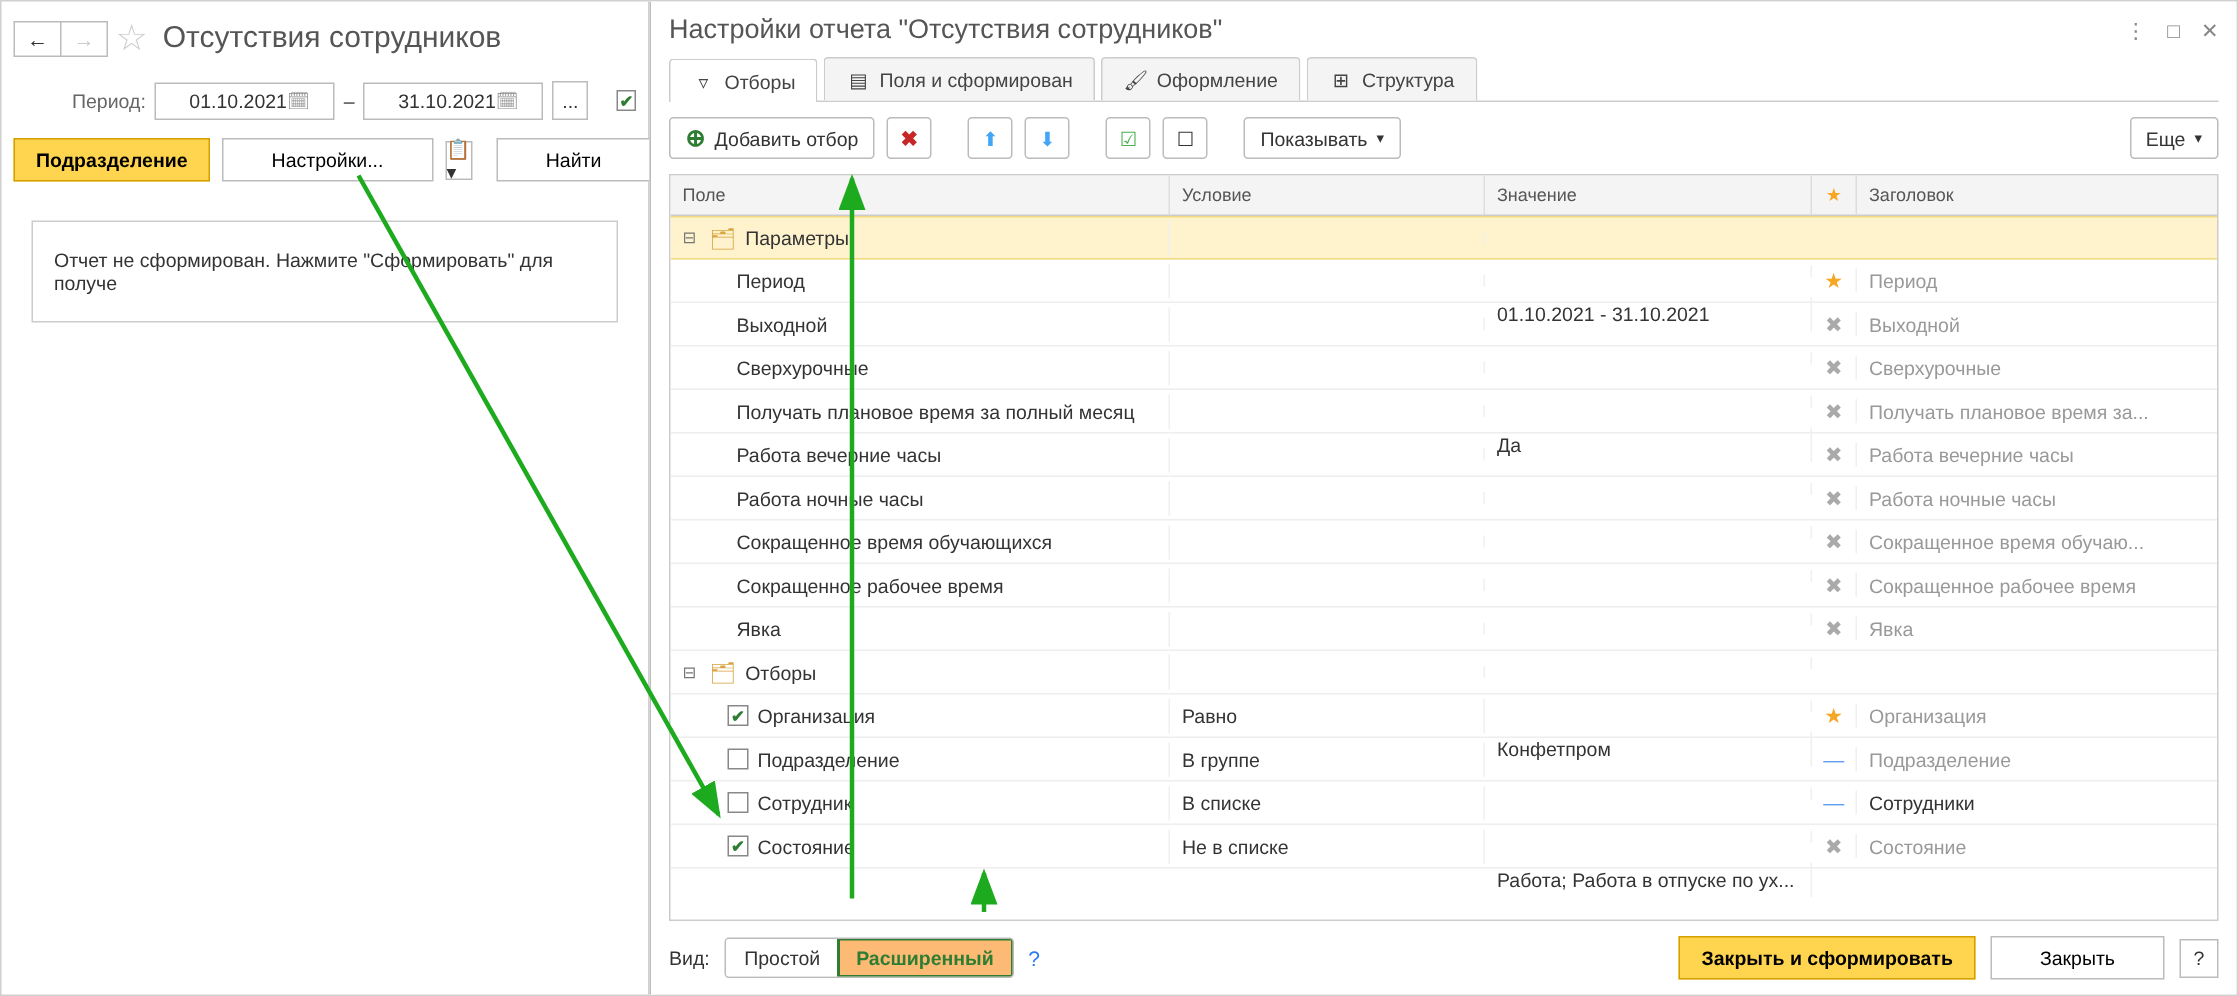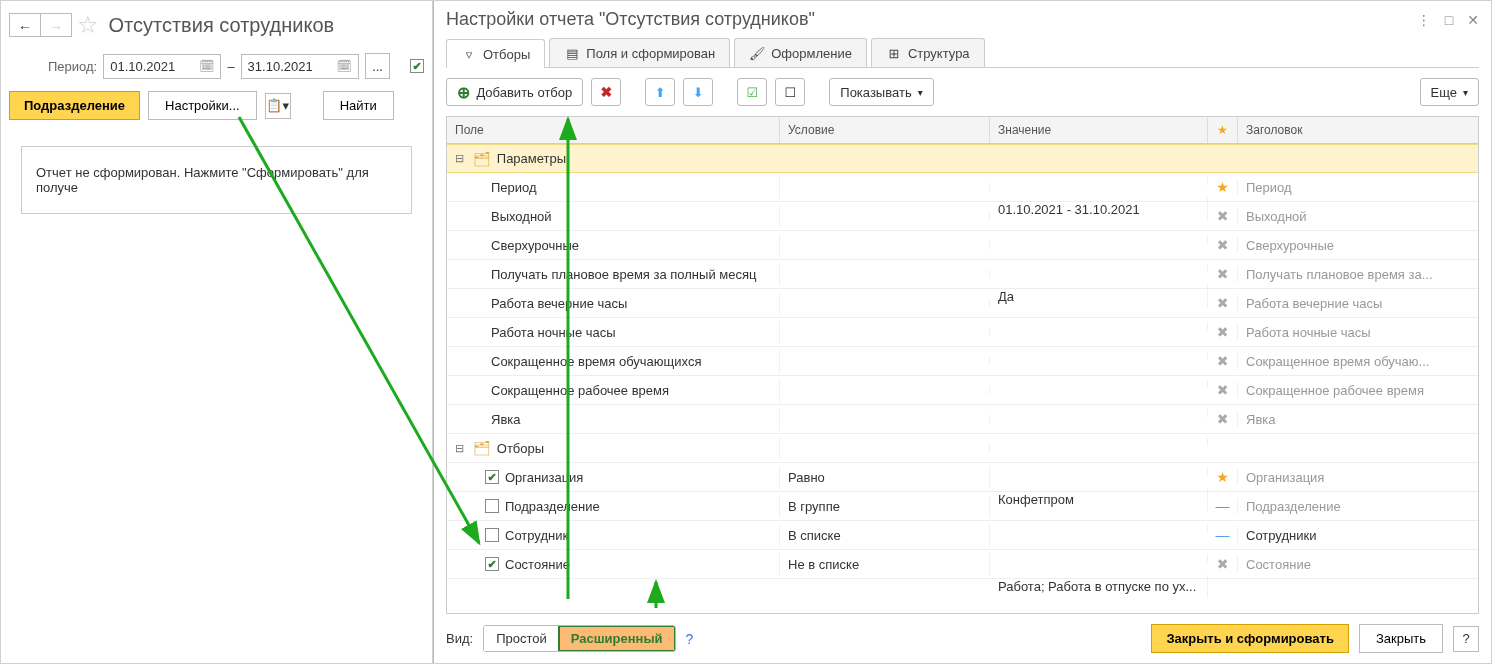--- a/index.html
+++ b/index.html
@@ -7,25 +7,25 @@
   .app { position: relative; width: 1492px; height: 664px; border: 1px solid #d0d0d0; overflow: hidden; }
 
   
   .bg-pane { position: absolute; left: 0; top: 0; width: 432px; height: 664px; border-right: 1px solid #d0d0d0; }
   .bg-header { display: flex; align-items: center; padding: 10px 8px 8px 8px; }
   .nav-btn { width: 32px; height: 24px; border: 1px solid #bbb; background: #fff; display:inline-flex; align-items:center; justify-content:center; cursor: pointer; font-size: 14px; margin-right: -1px;}
   .star-icon { font-size: 24px; color: #ccc; margin: 0 6px; }
   .bg-title { font-size: 20px; color: #555; margin-left: 4px; }
   .bg-period-row { display:flex; align-items:center; padding: 6px 8px; gap: 6px; margin-left: 39px; }
   .label-gray { color: #666; font-size: 13px; }
-  .date-input { border: 1px solid #bbb; background: #fff; padding: 4px 6px; width: 120px; display:flex; align-items:center; justify-content:space-between; font-size: 13px; }
+  .date-input { border: 1px solid #bbb; background: #fff; padding: 4px 22px; width: 120px; display:flex; align-items:center; justify-content:space-between; font-size: 13px; }
   .small-btn { width: 26px; height: 26px; border: 1px solid #bbb; background: #fff; display:inline-flex; align-items:center; justify-content:center; cursor:pointer; }
   .btn-row { display:flex; align-items:center; padding: 6px 8px; gap: 8px; }
   .yellow-btn { background: #ffd54f; border: 1px solid #d4a000; padding: 6px 14px; font-weight: bold; font-size: 13px; cursor:pointer; }
-  .gray-btn { background: #fff; border: 1px solid #bbb; padding: 6px 16px; font-size: 13px; cursor:pointer; }
+  .gray-btn { background: #fff; border: 1px solid #bbb; padding: 6px 32px; font-size: 13px; cursor:pointer; }
   .info-frame { margin: 20px 20px; border: 1px solid #ccc; padding: 18px 14px; background: #fff; color: #333; font-size: 13px; }
 
   
   .dialog { position: absolute; left: 432px; top: 0; right: 0; bottom: 0; background: #fff; border-left: 1px solid #bbb; display:flex; flex-direction:column; }
   .dlg-titlebar { display:flex; align-items:center; justify-content:space-between; padding: 8px 12px 4px 12px; }
   .dlg-title { font-size: 18px; color: #555; }
   .dlg-winbtns { display:flex; gap: 14px; color: #888; }
   .dlg-winbtn { cursor:pointer; font-size:14px; }
 
   

